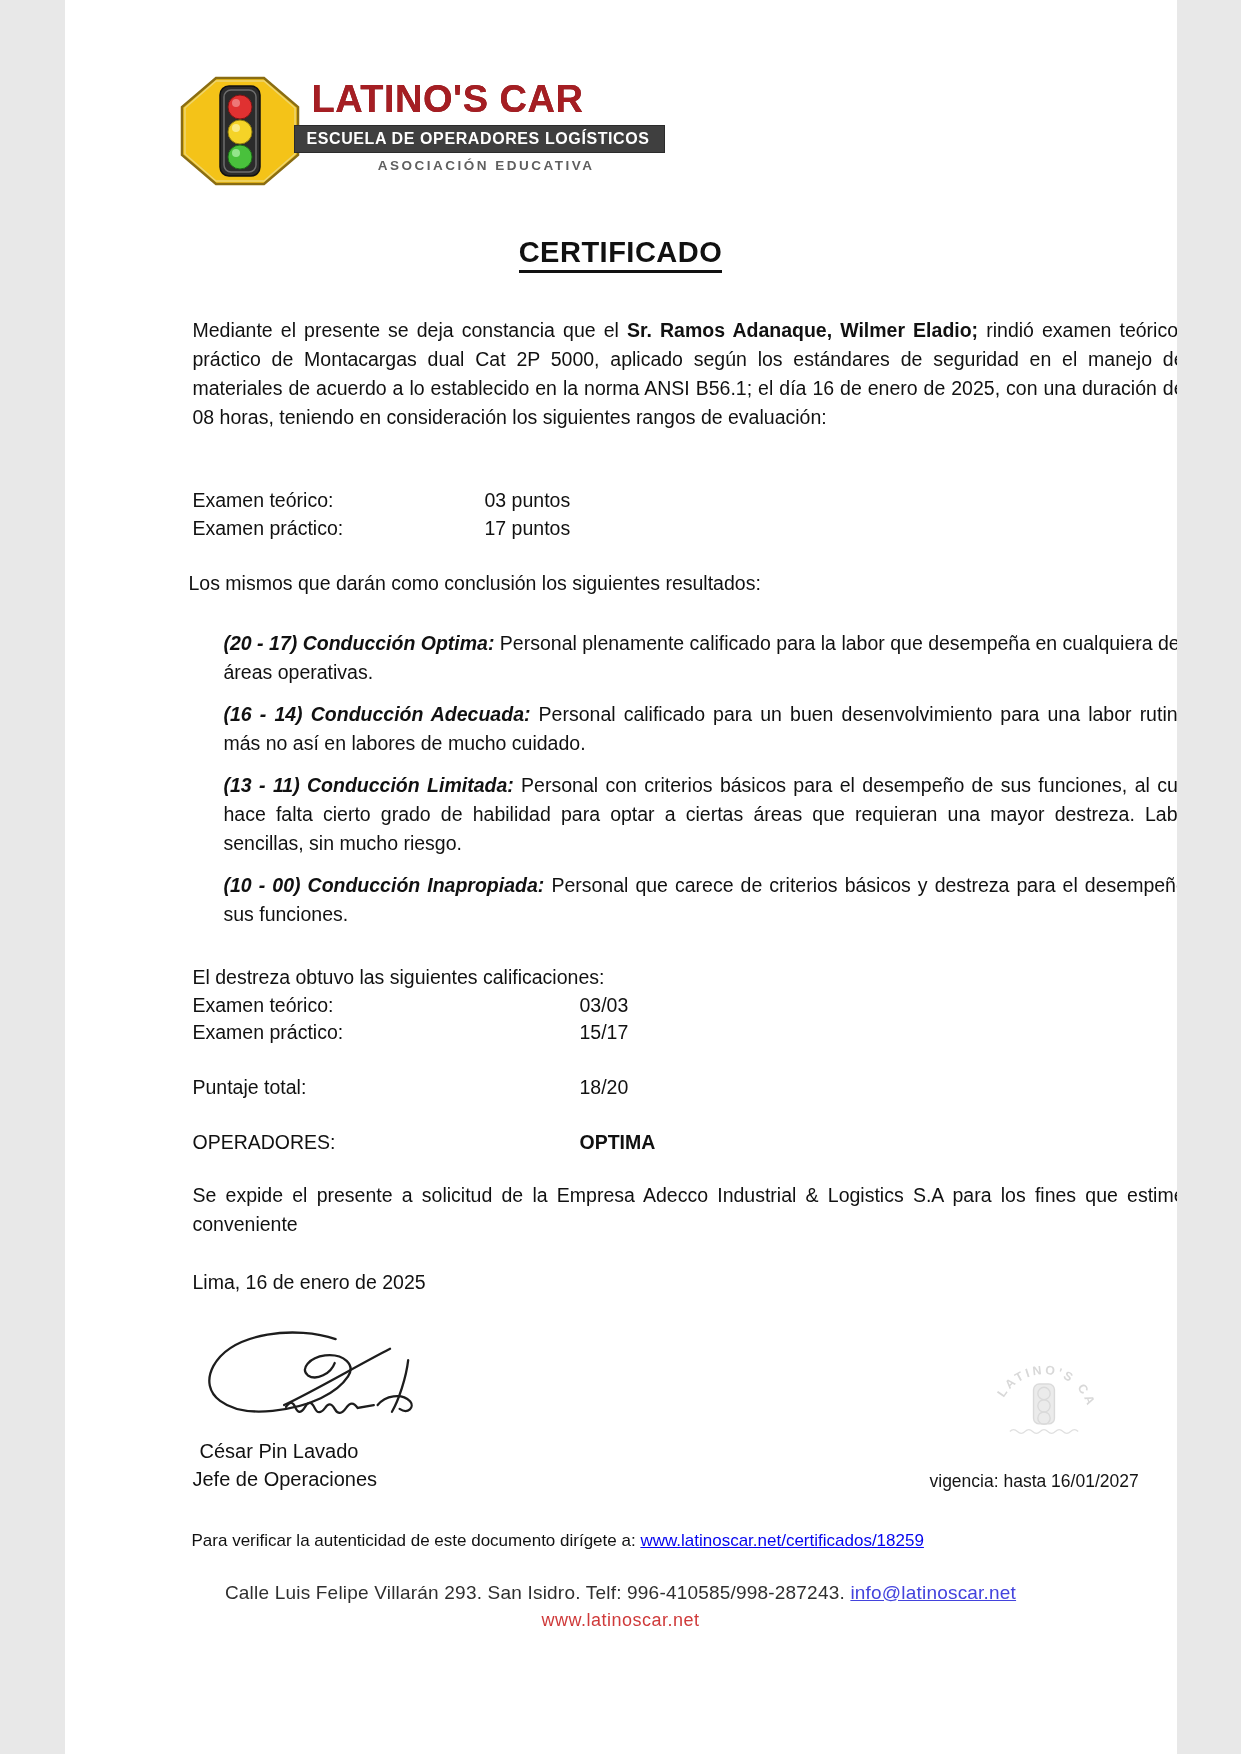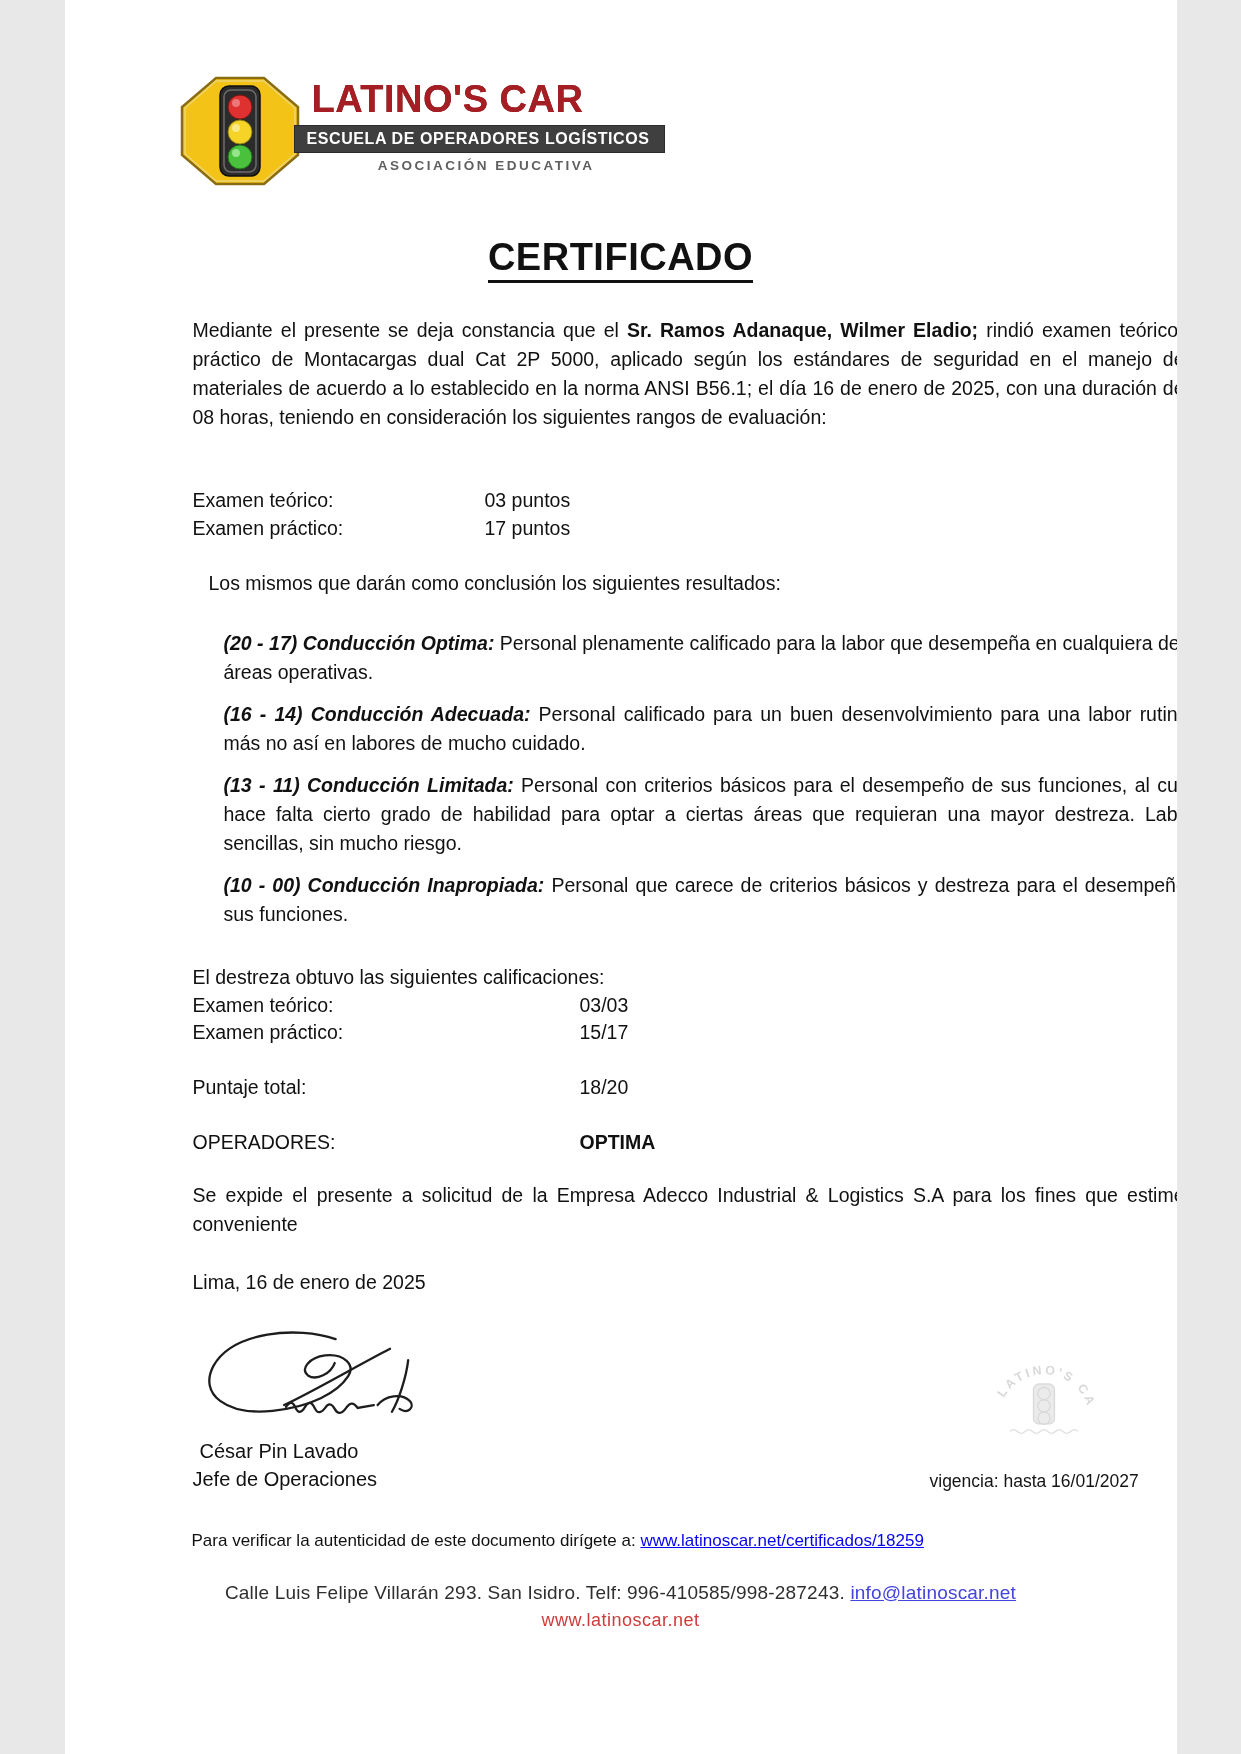--- a/index.html
+++ b/index.html
@@ -29,32 +29,32 @@
     padding:4px 14px 4px 12px;
     border:1px solid #2b2b2b;
   }
   .brand-sub {
     text-align:center; color:#5f5f5f; font-size:13.5px;
     letter-spacing:2.5px; margin-top:5px; font-weight:bold;
   }
   
   .title-wrap { position:absolute; left:0; top:236px; width:100%; text-align:center; }
   .title {
-    display:inline-block; font-size:38px; font-weight:bold; letter-spacing:0.5px;
+    display:inline-block; font-size:29px; font-weight:bold; letter-spacing:0.5px;
     border-bottom:3px solid #111; padding-bottom:1px;
   }
   
   .body-text { font-size:19.5px; line-height:29px; text-align:justify; }
   .b { font-weight:bold; }
   .bi { font-weight:bold; font-style:italic; }
   .intro { position:absolute; left:128px; top:316px; width:992px; }
   .ranges { position:absolute; left:128px; top:486px; width:992px; font-size:19.5px; line-height:28px; }
   .row { display:flex; }
   .row .lbl { width:292px; flex:0 0 auto; }
-  .results-intro { position:absolute; left:144px; top:572px; width:992px; font-size:19.5px; }
+  .results-intro { position:absolute; left:124px; top:572px; width:992px; font-size:19.5px; }
   .categories { position:absolute; left:119px; top:629px; width:992px;margin-left:40px; }
   .categories p { margin-bottom:13px; }
   .scores { position:absolute; left:128px; top:964px; width:992px; font-size:19.5px; line-height:27.5px; }
   .scores .lbl { width:387px; flex:0 0 auto; }
   .gap27 { height:27px; }
   .gap28 { height:28px; }
   .issuance { position:absolute; left:128px; top:1181px; width:992px; }
   .date-line { position:absolute; left:128px; top:1271px; font-size:19.5px; }
   
   .signature { position:absolute; left:126px; top:1322px; width:232px; height:105px; }

